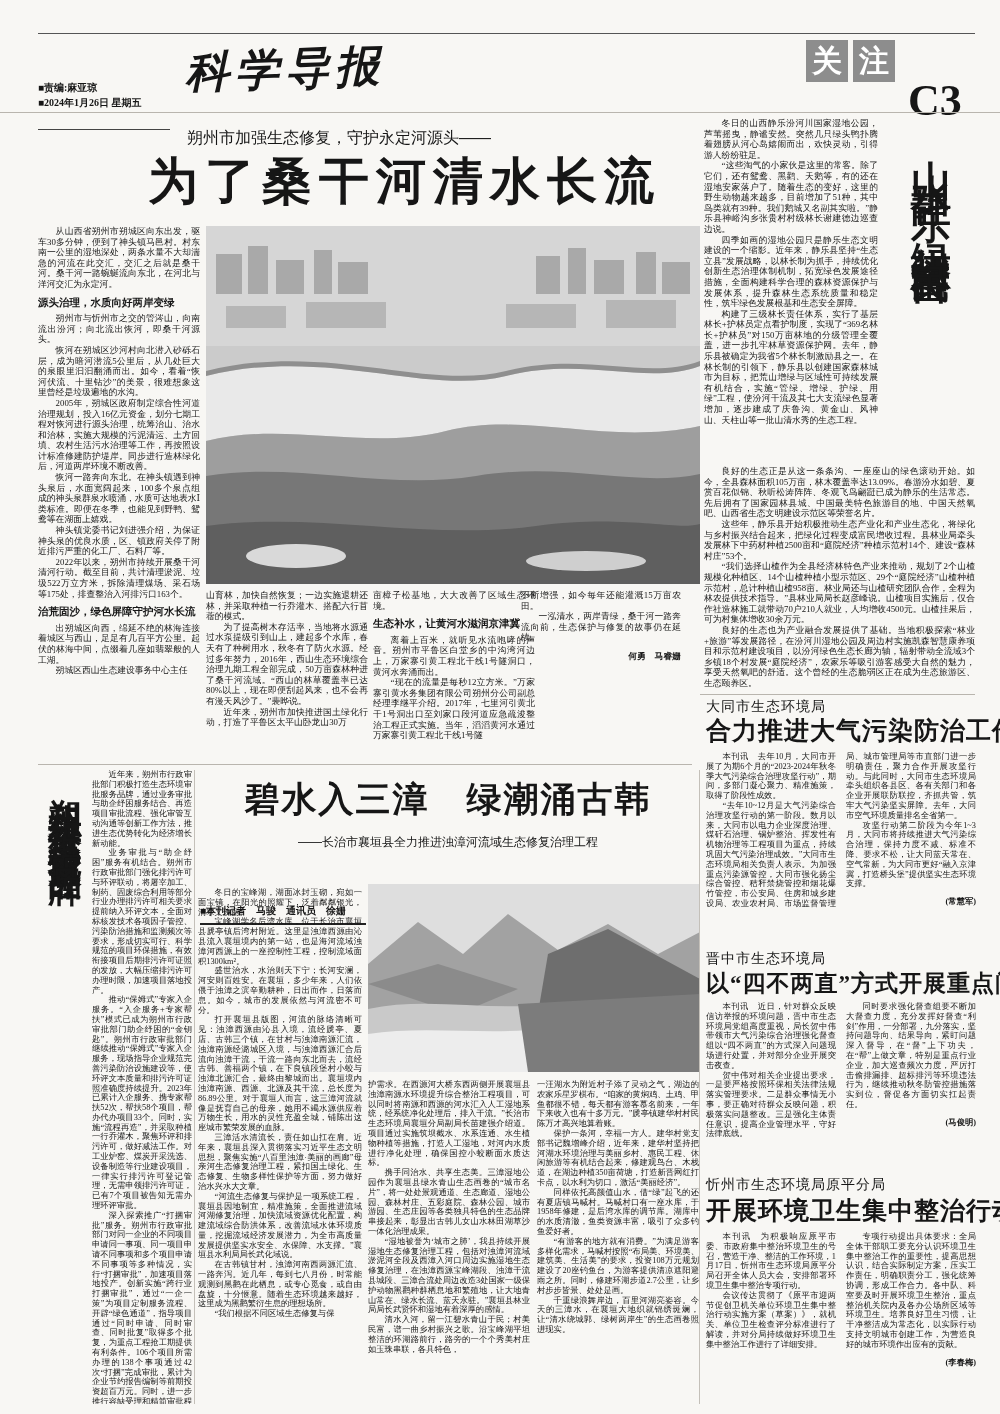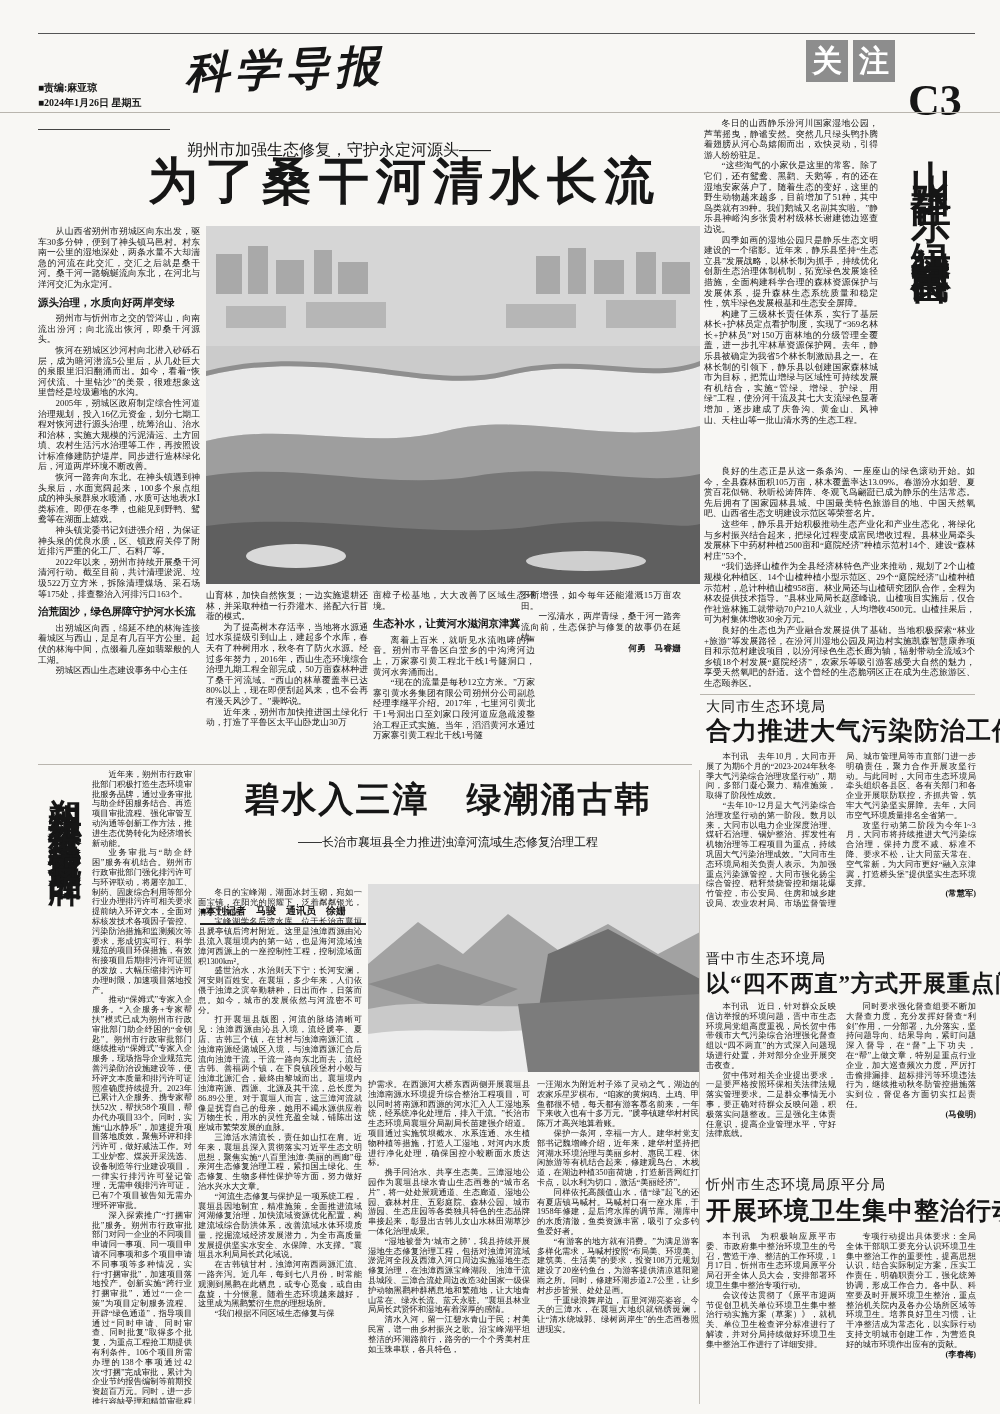--- a/index.html
+++ b/index.html
@@ -19,21 +19,21 @@
              align-items:center;justify-content:center;font-size:30px;font-weight:bold;
              font-family:"Liberation Sans",sans-serif;margin-right:5px;}
   .pageno{font-size:44px;font-weight:bold;font-family:"Liberation Serif",serif;margin-top:41px;}
 
   
   .col{font-size:8.8px;line-height:10.6px;text-align:justify;overflow:hidden;}
   .col p{margin:0;text-indent:2em;}
   .col p.cont{text-indent:0;}
   .col p.sub{text-indent:0;text-align:left;font-weight:bold;font-size:10.5px;
              font-family:"Liberation Sans",sans-serif;margin:7px 0 6px 0;}
-  .col p.by{text-indent:0;text-align:right;font-weight:bold;margin-top:0;}
+  .col p.by{text-indent:0;text-align:right;font-weight:bold;margin-top:8px;}
   .col2x{column-count:2;column-gap:10px;}
   .tight{font-size:8.3px;line-height:9.8px;}
 
   .kicker{font-size:16px;font-family:"Liberation Sans",sans-serif;}
   .main-headline{font-size:50px;font-weight:900;letter-spacing:7px;
                  font-family:"Liberation Sans",sans-serif;}
   .mid-headline{font-size:35px;font-weight:bold;letter-spacing:2px;text-align:center;
                 font-family:"Liberation Serif",serif;}
   .mid-subtitle{font-size:12px;text-align:center;font-family:Liberation Sans, sans-serif;}
   .byline-box{font-size:10px;font-weight:bold;border-bottom:2px solid #222;padding-bottom:5px;margin-top:44px;}
@@ -62,21 +62,21 @@
     <div class="ed-line">■责编:麻亚琼</div>
     <div class="ed-line">■2024年1月26日 星期五</div>
   </div>
   <div class="abs masthead" style="left:185px;top:40px;">科学导报</div>
   <div class="abs" style="left:806px;top:40px;">
     <span class="focus-box">关</span><span class="focus-box">注</span>
   </div>
   <div class="abs pageno" style="left:908px;top:34px;">C3</div>
   <div class="abs rule-light" style="left:0px;top:112px;width:1000px;"></div>
 
-  <div class="abs kicker" style="left:187px;top:140px;">朔州市加强生态修复，守护永定河源头——</div>
+  <div class="abs kicker" style="left:187px;top:128px;">朔州市加强生态修复，守护永定河源头——</div>
   <div class="abs main-headline" style="left:148px;top:148px;">为了桑干河清水长流</div>
 
   <div class="abs col" style="left:38px;top:226px;width:162px;height:534px;">
       <p>从山西省朔州市朔城区向东出发，驱车30多分钟，便到了神头镇马邑村。村东南一公里的湿地深处，两条水量不大却湍急的河流在此交汇，交汇之后就是桑干河。桑干河一路蜿蜒流向东北，在河北与洋河交汇为永定河。</p>
       <p class="sub">源头治理，水质向好两岸变绿</p>
       <p>朔州市与忻州市之交的管涔山，向南流出汾河；向北流出恢河，即桑干河源头。</p>
       <p>恢河在朔城区沙河村向北潜入砂砾石层，成为暗河潜流5公里后，从几处巨大的泉眼里汩汩翻涌而出。如今，看着“恢河伏流、十里钻沙”的美景，很难想象这里曾经是垃圾遍地的水沟。</p>
       <p>2005年，朔城区政府制定综合性河道治理规划，投入16亿元资金，划分七期工程对恢河进行源头治理，统筹治山、治水和治林，实施大规模的污泥清运、土方回填、农村生活污水治理等工作，再按照设计标准修建防护堤岸。同步进行造林绿化后，河道两岸环境不断改善。</p>
       <p>恢河一路奔向东北。在神头镇遇到神头泉后，水面宽阔起来，100多个泉点组成的神头泉群泉水喷涌，水质可达地表水Ⅰ类标准。即便在冬季，也能见到野鸭、鸳鸯等在湖面上嬉戏。</p>
       <p>神头镇党委书记刘进强介绍，为保证神头泉的优良水质，区、镇政府关停了附近排污严重的化工厂、石料厂等。</p>
@@ -152,21 +152,21 @@
       <p>良好的生态也为产业融合发展提供了基础。当地积极探索“林业+旅游”等发展路径，在汾河川湿地公园及周边村实施凯森智慧康养项目和示范村建设项目，以汾河绿色生态长廊为轴，辐射带动全流域3个乡镇18个村发展“庭院经济”，农家乐等吸引游客感受大自然的魅力，享受天然氧吧的舒适。这个曾经的生态脆弱区正在成为生态旅游区、生态颐养区。</p>
     </div>
 
   <div class="abs rule-light" style="left:38px;top:764px;width:654px;"></div>
   <div class="abs rule-light" style="left:700px;top:694px;width:275px;"></div>
 
   <div class="abs vertical vh-left" style="left:42px;top:772px;height:628px;">朔州积极打造生态环境审批服务品牌</div>
   <div class="abs col tight" style="left:92px;top:770px;width:100px;height:634px;">
       <p>近年来，朔州市行政审批部门积极打造生态环境审批服务品牌，通过业务审批与助企纾困服务结合、再造项目审批流程、强化审管互动沟通等创新工作方法，推进生态优势转化为经济增长新动能。</p>
       <p>业务审批与“助企纾困”服务有机结合。朔州市行政审批部门强化排污许可与环评联动，将屠宰加工、制药、固废综合利用等部分行业办理排污许可相关要求提前纳入环评文本，全面对标核发技术各项因子管控、污染防治措施和监测频次等要求，形成切实可行、科学规范的项目环保措施，有效衔接项目后期排污许可证照的发放，大幅压缩排污许可办理时限，加速项目落地投产。</p>
-      <p>推动“保姆式”专家入企服务。“入企服务+专家帮扶”模式已成为朔州市行政审批部门助企纾困的“金钥匙”。朔州市行政审批部门继续推动“保姆式”专家入企服务，现场指导企业规范完善污染防治设施建设等，使环评文本质量和排污许可证照准确度持续提升。2023年已累计入企服务、携专家帮扶52次，帮扶58个项目，帮办代办项目33个。同时，实施“山水静乐”，加速提升项目落地质效，聚焦环评和排污许可，做好减法工作。对工业炉窑、煤炭开采洗选、设备制造等行业建设项目，一律实行排污许可登记管理，无需申领排污许可证，已有7个项目被告知无需办理环评审批。</p>
+      <p>推动“保姆式”专家入企服务。“入企服务+专家帮扶”模式已成为朔州市行政审批部门助企纾困的“金钥匙”。朔州市行政审批部门继续推动“保姆式”专家入企服务，现场指导企业规范完善污染防治设施建设等，使环评文本质量和排污许可证照准确度持续提升。2023年已累计入企服务、携专家帮扶52次，帮扶58个项目，帮办代办项目33个。同时，实施“流程再造”，并采取种植一行乔灌木，聚焦环评和排污许可，做好减法工作。对工业炉窑、煤炭开采洗选、设备制造等行业建设项目，一律实行排污许可登记管理，无需申领排污许可证，已有7个项目被告知无需办理环评审批。</p>
       <p>深入探索推广“打捆审批”服务。朔州市行政审批部门对同一企业的不同项目申请同一事项、同一项目申请不同事项和多个项目申请不同事项等多种情况，实行“打捆审批”，加速项目落地投产。创新实施“跨行业打捆审批”，通过“一企一策”为项目定制服务流程、开辟“绿色通道”，指导项目通过“同时申请、同时审查、同时批复”取得多个批复，为重点工程抢工期提供有利条件。106个项目所需办理的138个事项通过42次“打捆”完成审批，累计为企业节约报告编制等前期投资超百万元。同时，进一步推行容缺受理和精简审批程序，有28大类125小类的项目均以告知承诺方式审批，项目落地速度进一步提升。</p>
     </div>
   <div class="abs vrule" style="left:194px;top:770px;height:634px;"></div>
 
   <div class="abs mid-headline" style="left:198px;top:776px;width:500px;">碧水入三漳　绿潮涌古韩</div>
   <div class="abs mid-subtitle" style="left:198px;top:834px;width:500px;">——长治市襄垣县全力推进浊漳河流域生态修复治理工程</div>
   <div class="abs byline-box" style="left:200px;top:860px;width:166px;">■本刊记者　马骏　通讯员　徐姗</div>
 
   <div class="abs photo" style="left:368px;top:884px;width:332px;height:188px;">
     <svg width="332" height="188" viewBox="0 0 332 188">

